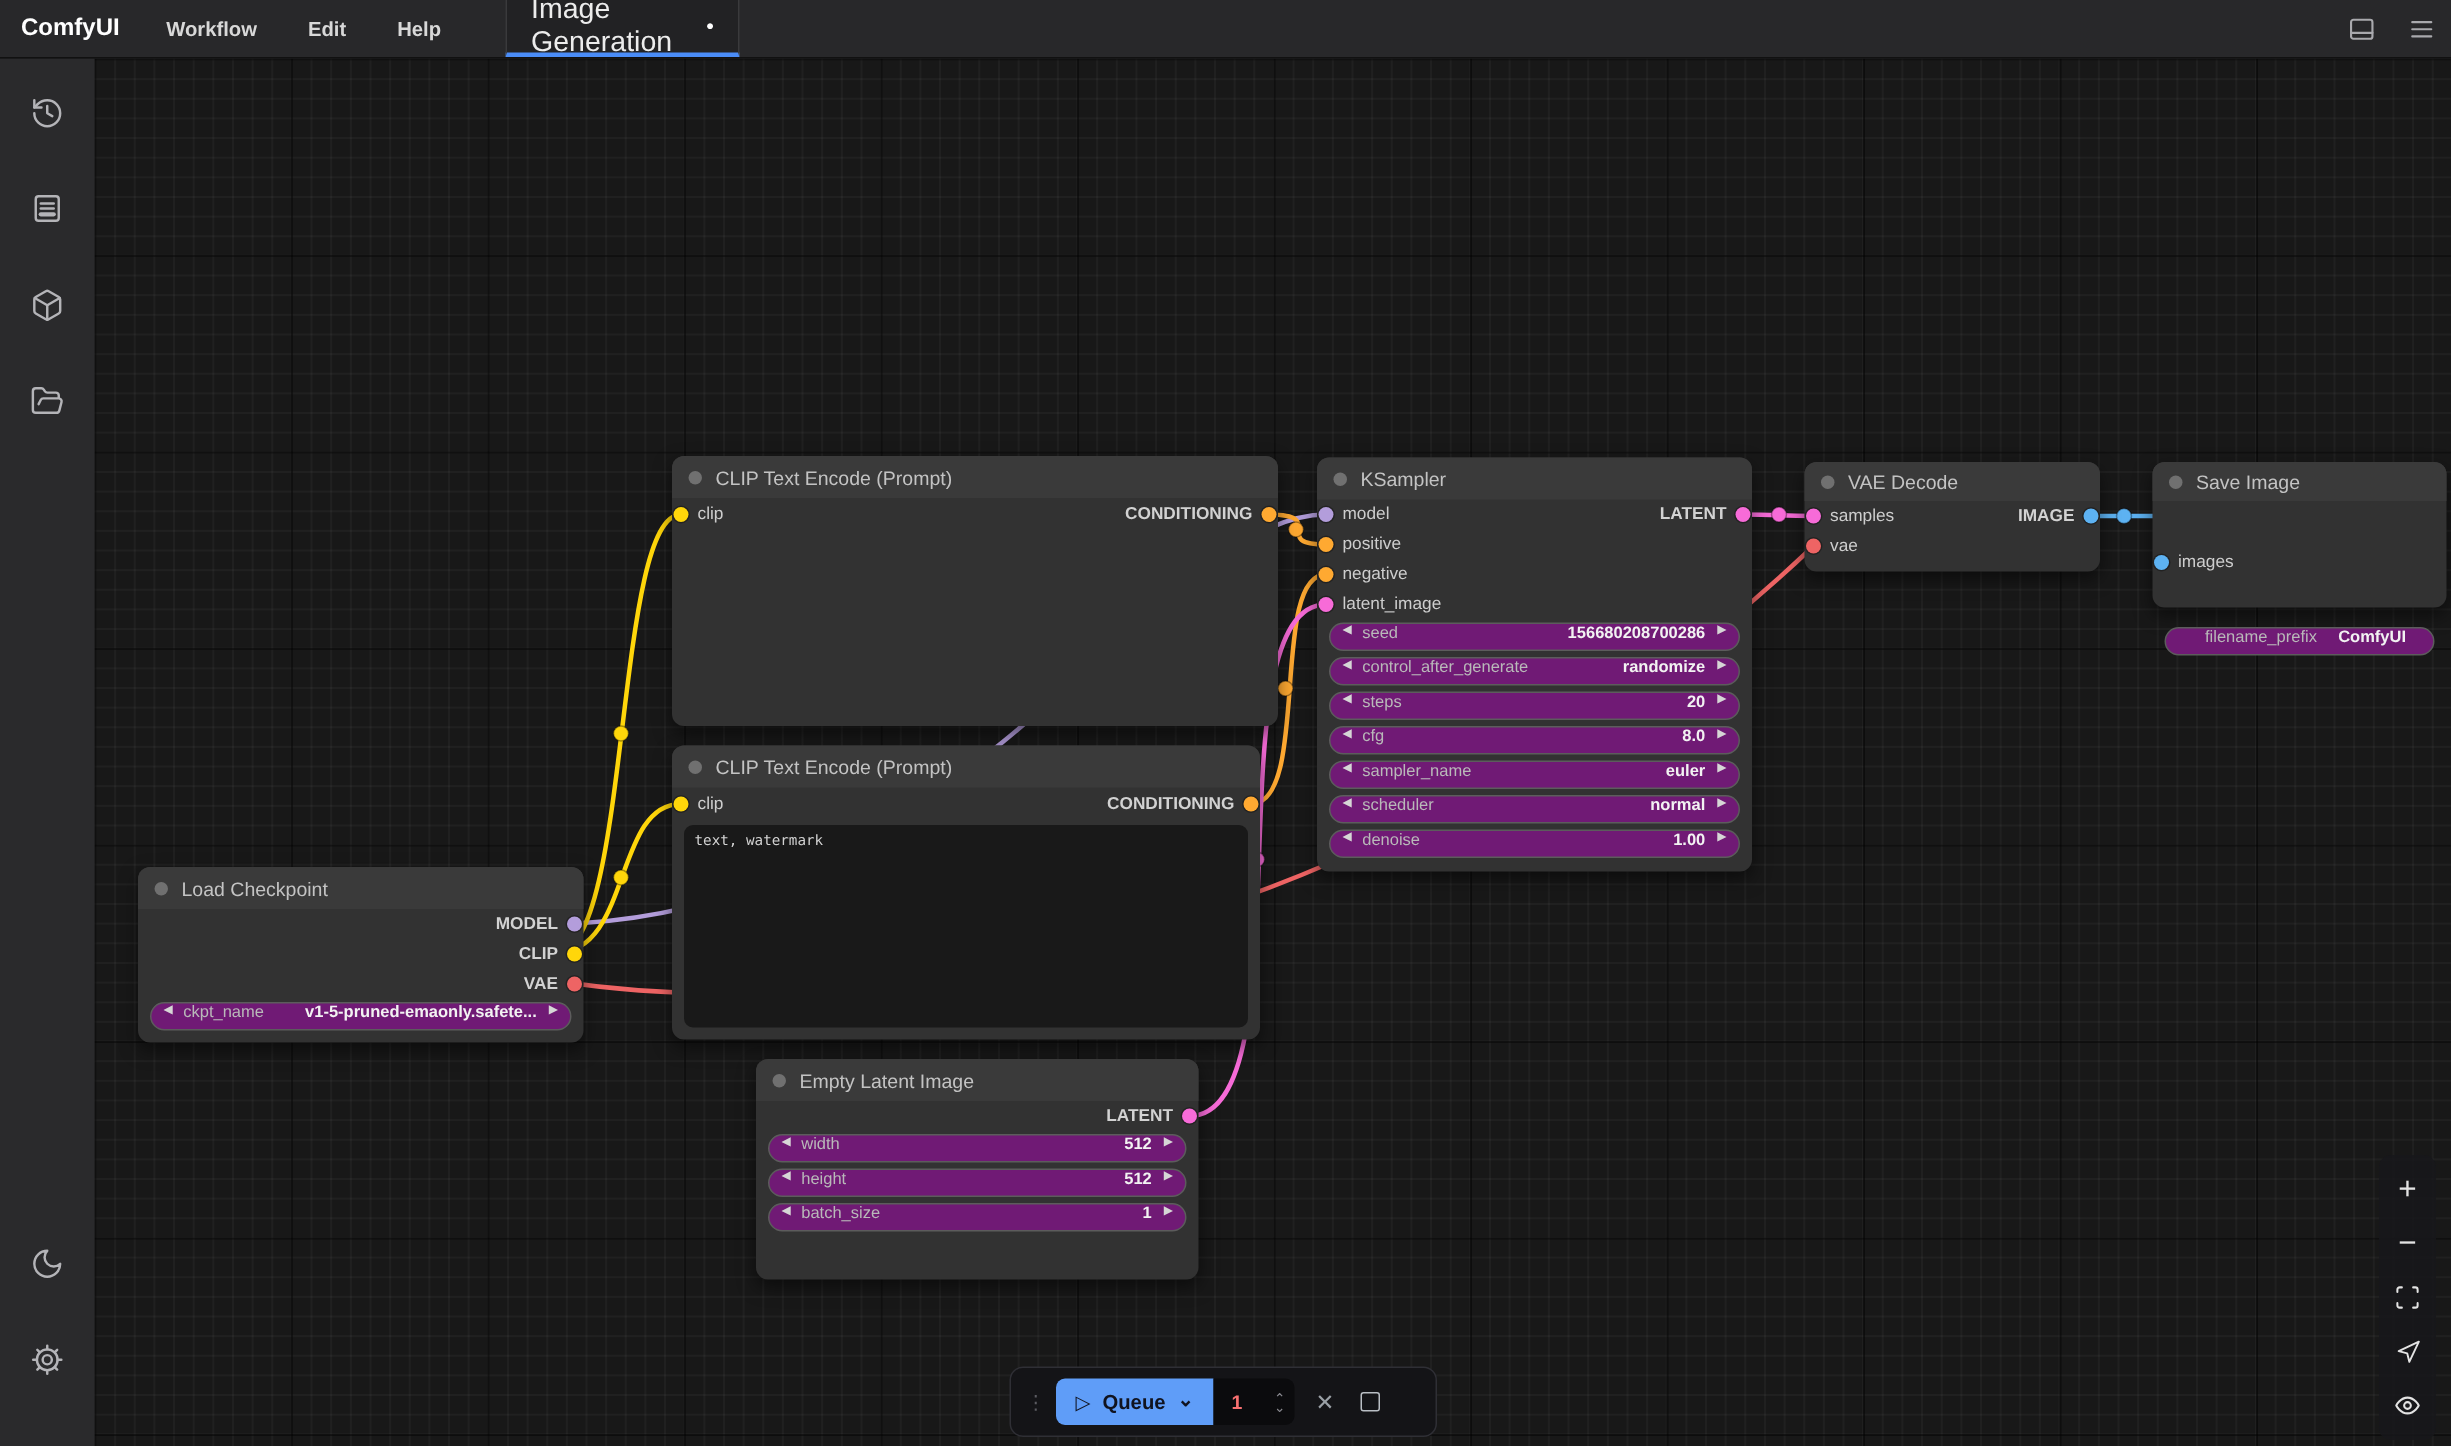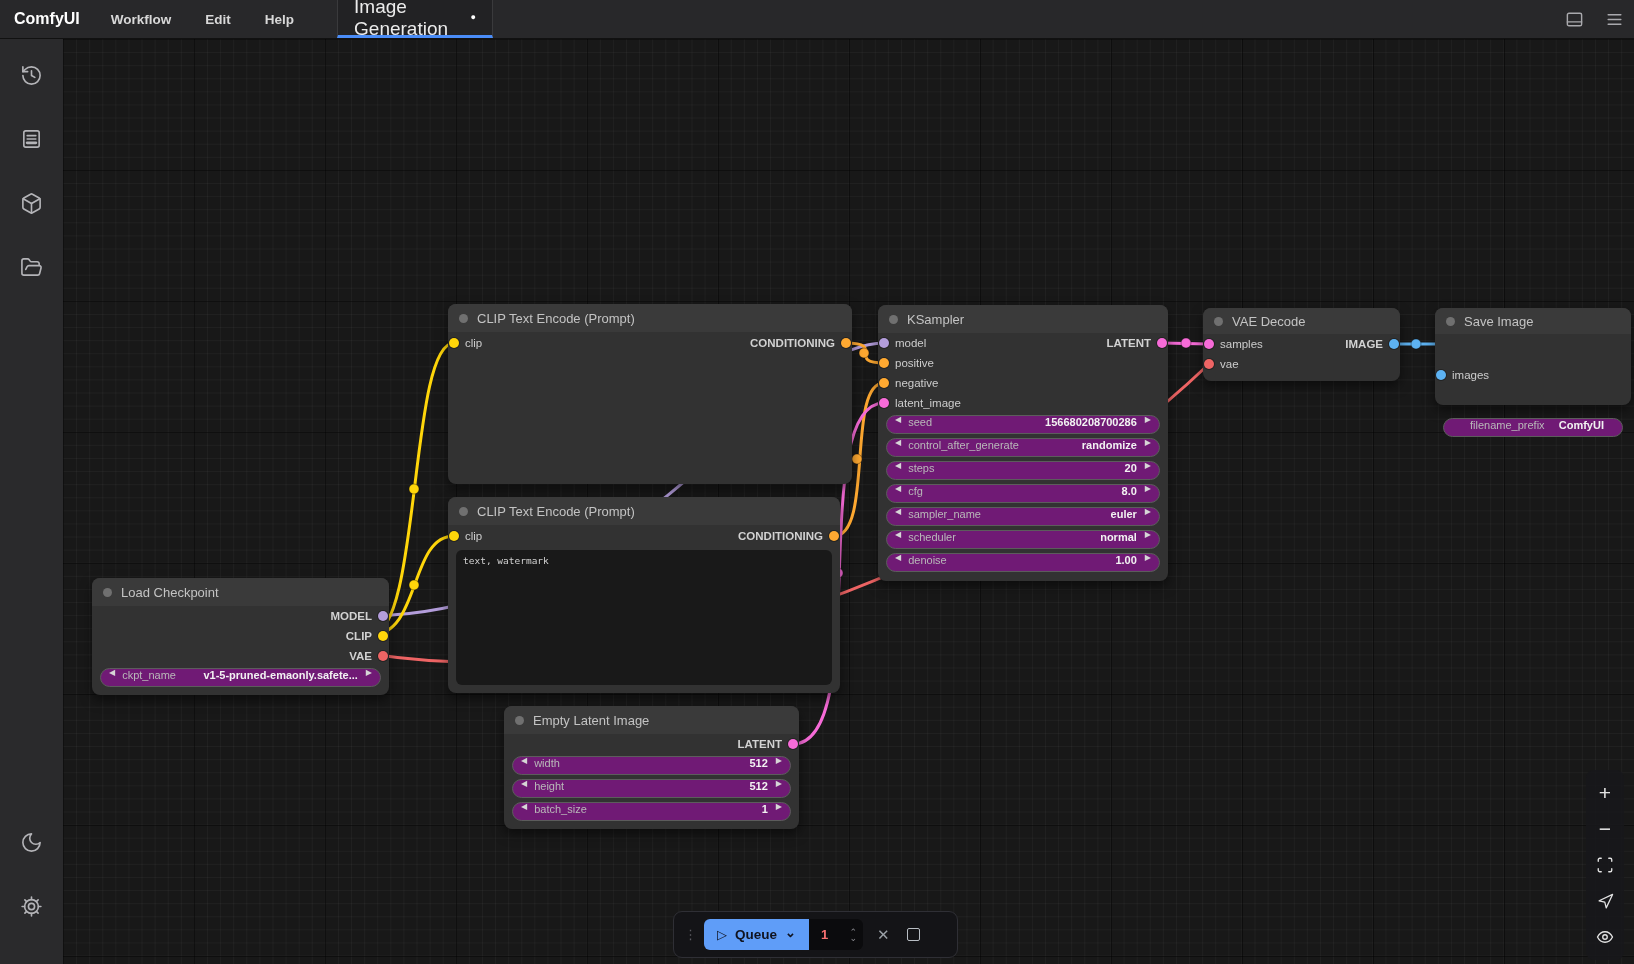--- a/index.html
+++ b/index.html
@@ -229,21 +229,21 @@
   </div>
   <div class="slot-row dual" style="height:22px; flex-basis:22px;">
     <span class="port in" style="top: 6px; background: rgb(255, 214, 10);"></span>
     <span class="slot-in-label">clip</span>
     <span class="slot-out-label">CONDITIONING</span>
     <span class="port out" style="top: 6px; background: rgb(255, 169, 49);"></span>
   </div>
   <div class="prompt-box">text, watermark</div>
 </div>
 
-<div class="node" style="left:504px; top:706px; width:295px; height:123px;">
+<div class="node" style="left:504px; top:706px; width:295px; height:147px;">
   <div class="node-title">
     <span class="collapse-dot"></span>
     <span>Empty Latent Image</span>
   </div>
   <div class="slot-row">
     <span class="slot-out-label">LATENT</span>
     <span class="port out" style="background: rgb(247, 107, 216);"></span>
   </div>
   <div class="widget">
     <span class="warrow">◀</span>

